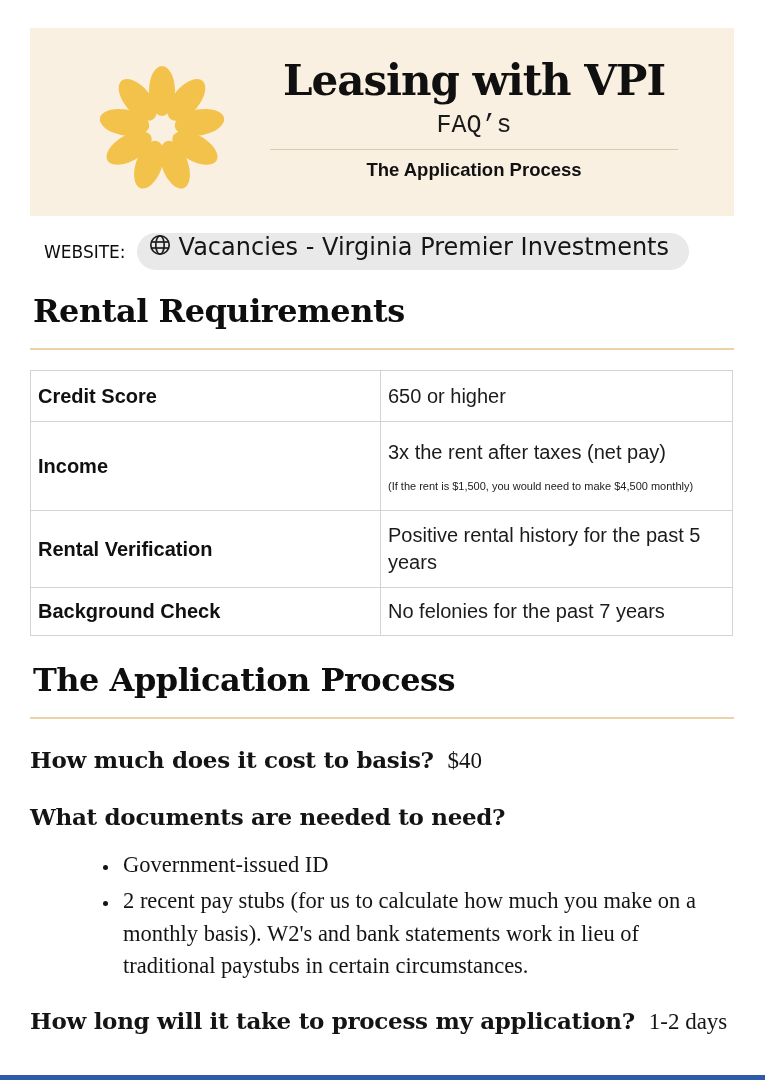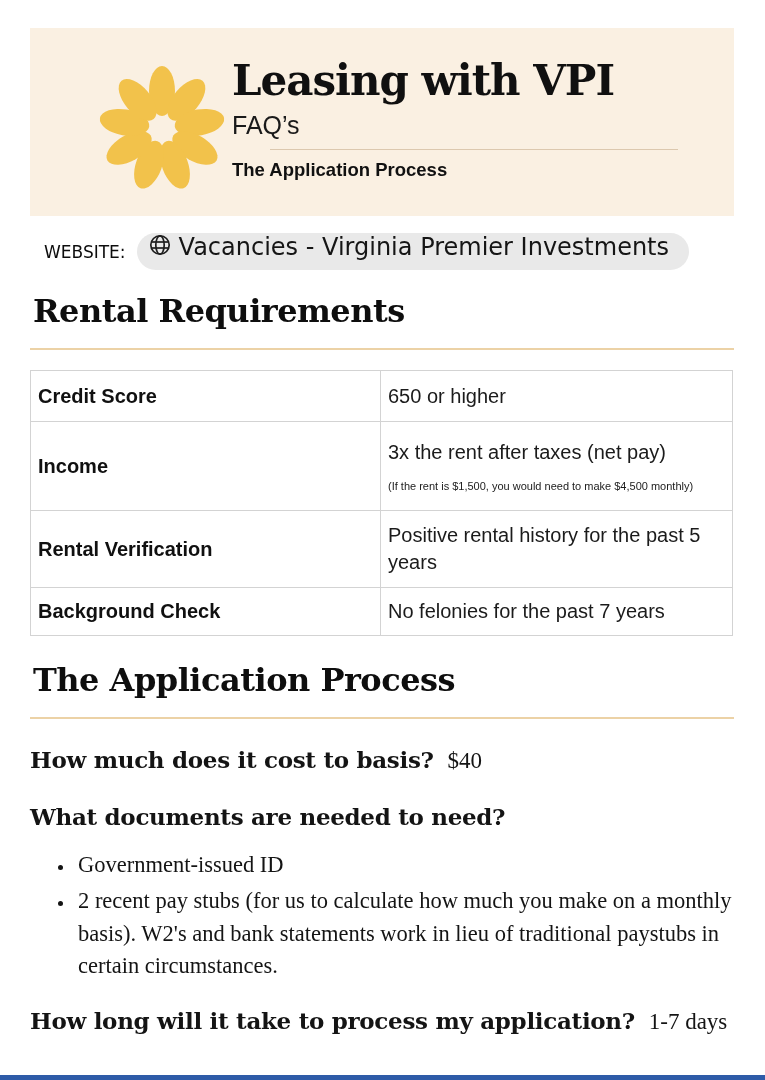--- a/index.html
+++ b/index.html
@@ -17,27 +17,27 @@
     width:765px;height:1080px;background:#ffffff;position:relative;
     font-family:"Liberation Serif",serif;color:var(--ink);overflow:hidden;
   }
   .page{padding:28px 31px 0 30px;}
 
   
   .banner{
     background:var(--banner-bg);height:188px;display:flex;align-items:center;
   }
   .flower-wrap{width:140px;height:140px;margin-left:62px;margin-top:14px;flex:0 0 auto;}
-  .banner-text{flex:1;padding-right:18px;margin-top:-4px;}
+  .banner-text{flex:1;text-align:center;padding-right:18px;margin-top:-4px;}
   .banner-title{
     font-family:"DejaVu Serif",serif;font-weight:bold;font-size:42px;
     line-height:1.05;color:#101010;letter-spacing:-1px;
   }
   .banner-subtitle{
-    font-family:Liberation Sans, sans-serif;font-size:25px;font-weight:400;
+    font-family:Liberation Mono, monospace;font-size:25px;font-weight:400;
     margin-top:8px;color:#1a1a1a;
   }
   .banner-divider{height:1px;background:#DCC8AE;width:408px;margin:9px auto 0 auto;}
   .banner-tagline{
     font-family:"Liberation Sans",sans-serif;font-size:18.5px;font-weight:bold;
     margin-top:9px;color:#111;
   }
 
   
   .website-row{
@@ -79,21 +79,21 @@
   .req-note{font-size:11px;margin-top:13px;color:#1b1b1b;}
 
   
   .faq-line{margin:0;margin-top:26px;font-size:23px;line-height:1.3;}
   .faq-q{font-family:"DejaVu Serif",serif;font-weight:bold;letter-spacing:-0.3px;}
   .faq-a{font-family:"Liberation Serif",serif;font-weight:400;margin-left:8px;font-size:23px;}
   ul.faq-bullets{
     margin:16px 0 0 0;padding-left:44px;font-size:22.5px;line-height:1.43;
     font-family:"Liberation Serif",serif;
   }
-  ul.faq-bullets li{padding-left:4px;margin-top:4px;}
+  ul.faq-bullets li{padding-left:4px;margin-top:4px;margin-left:45px;}
   ul.faq-bullets li::marker{font-size:16px;}
 
   
   .footer-bar{position:absolute;left:0;bottom:0;width:765px;height:5px;background:var(--footer-bar);}
 </style>
 </head>
 <body>
 
 <div class="page">
 
@@ -174,18 +174,18 @@
   <p class="faq-line">
     <span class="faq-q">What documents are needed to need?</span>
   </p>
   <ul class="faq-bullets">
     <li>Government-issued ID</li>
     <li>2 recent pay stubs (for us to calculate how much you make on a monthly basis). W2's and bank statements work in lieu of traditional paystubs in certain circumstances.</li>
   </ul>
 
   <p class="faq-line" style="margin-top:24px;">
     <span class="faq-q">How long will it take to process my application?</span>
-    <span class="faq-a">1-7 days</span>
+    <span class="faq-a">1-2 days</span>
   </p>
 
 </div>
 
 <div class="footer-bar"></div>
 
 </body></html>

